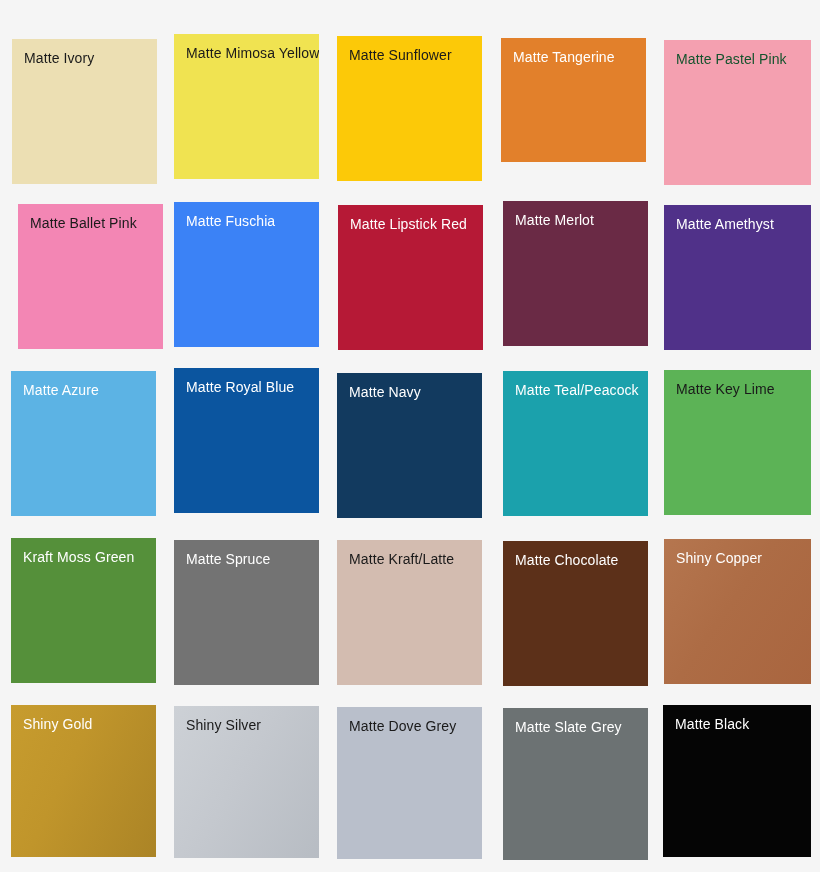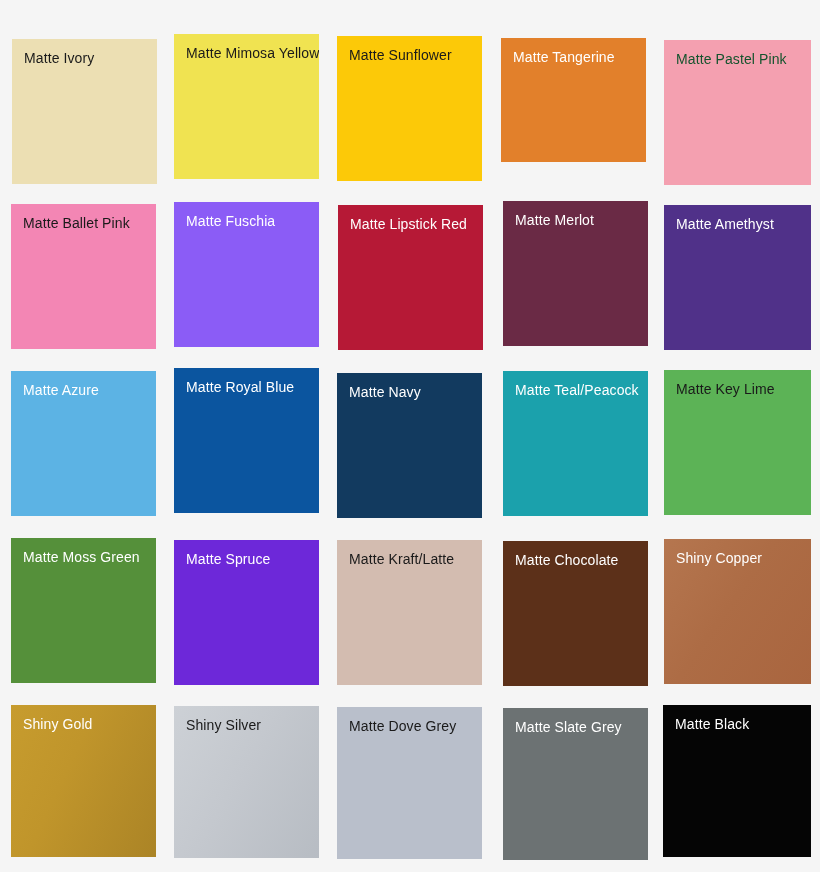--- a/index.html
+++ b/index.html
@@ -50,24 +50,24 @@
     </div>
     <div class="swatch" style="left: 337px; top: 36px; width: 145px; height: 145px; background: rgb(252, 201, 8);">
       <span class="swatch-label label-dark" style="color: rgb(26, 26, 26);">Matte Sunflower</span>
     </div>
     <div class="swatch" style="left: 501px; top: 38px; width: 145px; height: 124px; background: rgb(226, 128, 43);">
       <span class="swatch-label label-light" style="color: rgb(255, 255, 255);">Matte Tangerine</span>
     </div>
     <div class="swatch" style="left: 664px; top: 40px; width: 147px; height: 145px; background: rgb(244, 160, 176);">
       <span class="swatch-label label-dark" style="color: #14532d;">Matte Pastel Pink</span>
     </div>
-    <div class="swatch" style="left: 11px; top: 204px; width: 145px; height: 145px; background: rgb(243, 134, 180); padding-left: 28px;">
+    <div class="swatch" style="left: 18px; top: 204px; width: 145px; height: 145px; background: rgb(243, 134, 180); padding-left: 28px;">
       <span class="swatch-label label-dark" style="color: rgb(26, 26, 26);">Matte Ballet Pink</span>
     </div>
-    <div class="swatch" style="left: 174px; top: 202px; width: 145px; height: 145px; background: #8b5cf6;">
+    <div class="swatch" style="left: 174px; top: 202px; width: 145px; height: 145px; background: #3b82f6;">
       <span class="swatch-label label-light" style="color: rgb(255, 255, 255);">Matte Fuschia</span>
     </div>
     <div class="swatch" style="left: 338px; top: 205px; width: 145px; height: 145px; background: rgb(182, 25, 54);">
       <span class="swatch-label label-light" style="color: rgb(255, 255, 255);">Matte Lipstick Red</span>
     </div>
     <div class="swatch" style="left: 503px; top: 201px; width: 145px; height: 145px; background: rgb(106, 42, 69);">
       <span class="swatch-label label-light" style="color: rgb(255, 255, 255);">Matte Merlot</span>
     </div>
     <div class="swatch" style="left: 664px; top: 205px; width: 147px; height: 145px; background: rgb(80, 49, 137); padding-left: 28px;">
       <span class="swatch-label label-light" style="color: rgb(255, 255, 255);">Matte Amethyst</span>
@@ -81,23 +81,23 @@
     <div class="swatch" style="left: 337px; top: 373px; width: 145px; height: 145px; background: rgb(18, 58, 95);">
       <span class="swatch-label label-light" style="color: rgb(255, 255, 255);">Matte Navy</span>
     </div>
     <div class="swatch" style="left: 503px; top: 371px; width: 145px; height: 145px; background: rgb(27, 161, 172);">
       <span class="swatch-label label-light" style="color: rgb(255, 255, 255);">Matte Teal/Peacock</span>
     </div>
     <div class="swatch" style="left: 664px; top: 370px; width: 147px; height: 145px; background: rgb(92, 179, 86);">
       <span class="swatch-label label-dark" style="color: rgb(26, 26, 26);">Matte Key Lime</span>
     </div>
     <div class="swatch" style="left: 11px; top: 538px; width: 145px; height: 145px; background: rgb(85, 144, 58);">
-      <span class="swatch-label label-light" style="color: rgb(255, 255, 255);">Matte Moss Green</span>
+      <span class="swatch-label label-light" style="color: rgb(255, 255, 255);">Kraft Moss Green</span>
     </div>
-    <div class="swatch" style="left: 174px; top: 540px; width: 145px; height: 145px; background: #6d28d9;">
+    <div class="swatch" style="left: 174px; top: 540px; width: 145px; height: 145px; background: #737373;">
       <span class="swatch-label label-light" style="color: rgb(255, 255, 255);">Matte Spruce</span>
     </div>
     <div class="swatch" style="left: 337px; top: 540px; width: 145px; height: 145px; background: rgb(211, 188, 176);">
       <span class="swatch-label label-dark" style="color: rgb(26, 26, 26);">Matte Kraft/Latte</span>
     </div>
     <div class="swatch" style="left: 503px; top: 541px; width: 145px; height: 145px; background: rgb(92, 48, 25);">
       <span class="swatch-label label-light" style="color: rgb(255, 255, 255);">Matte Chocolate</span>
     </div>
     <div class="swatch" style="left: 664px; top: 539px; width: 147px; height: 145px; background: linear-gradient(125deg, rgb(181, 118, 79) 0%, rgb(173, 108, 69) 45%, rgb(169, 101, 63) 100%);">
       <span class="swatch-label label-light" style="color: rgb(255, 255, 255);">Shiny Copper</span>

